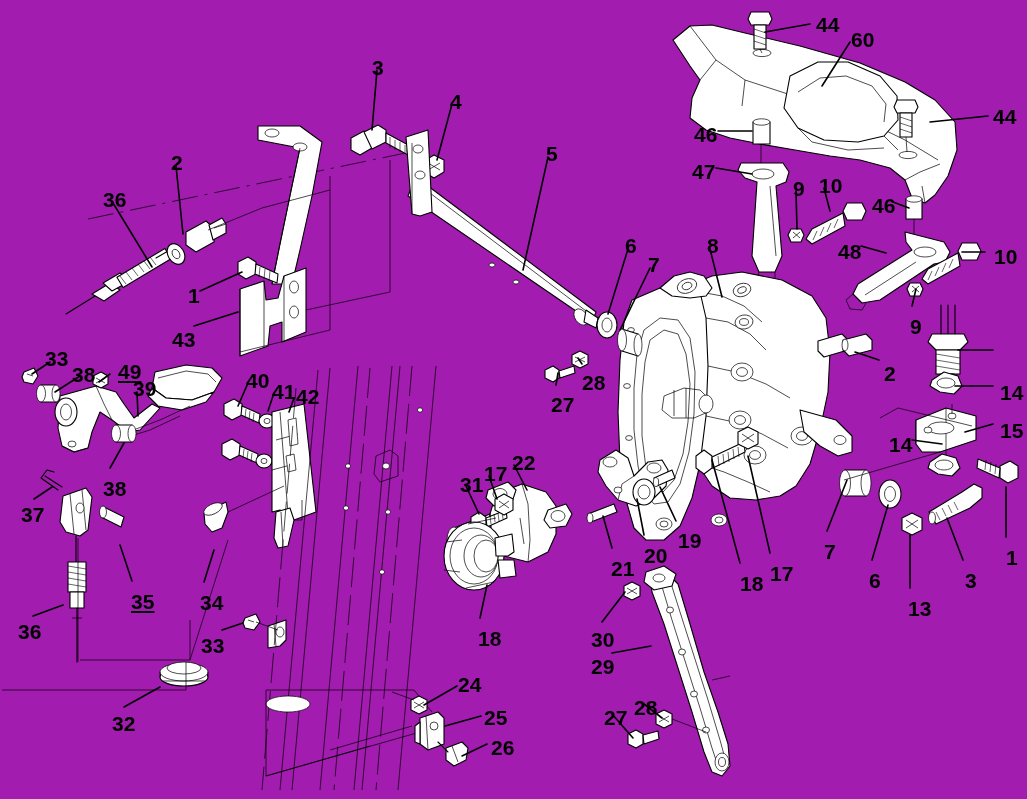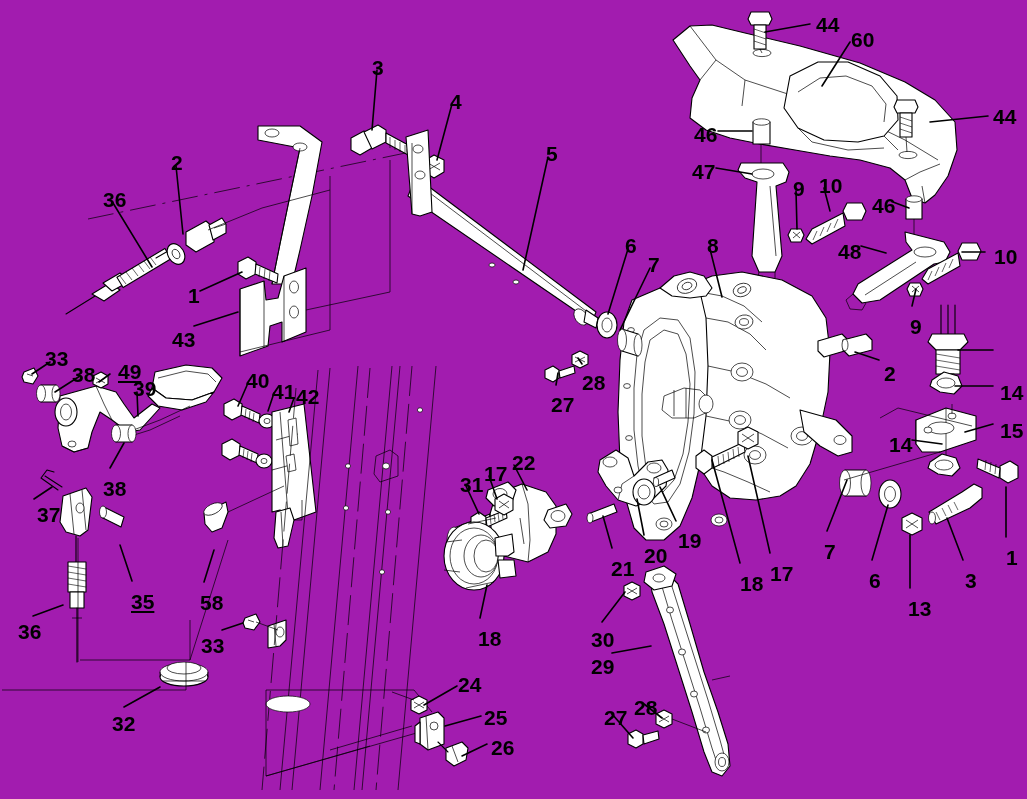--- a/index.html
+++ b/index.html
@@ -716,23 +716,23 @@
       <div class="callout" style="left: 604px; top: 707px;">27</div>
       <div class="callout" style="left: 634px; top: 697px;">28</div>
       <div class="callout" style="left: 45px; top: 348px;">33</div>
       <div class="callout" style="left: 72px; top: 364px;">38</div>
       <div class="callout" style="left: 118px; top: 361px; text-decoration: underline;">49</div>
       <div class="callout" style="left: 133px; top: 378px;">39</div>
       <div class="callout" style="left: 103px; top: 478px;">38</div>
       <div class="callout" style="left: 246px; top: 370px;">40</div>
       <div class="callout" style="left: 272px; top: 381px;">41</div>
       <div class="callout" style="left: 296px; top: 386px; text-align: right;">42</div>
-      <div class="callout" style="left: 37px; top: 504px;">37</div>
+      <div class="callout" style="left: 21px; top: 504px;">37</div>
       <div class="callout" style="left: 131px; top: 591px; text-decoration: underline;">35</div>
-      <div class="callout" style="left: 200px; top: 592px;">58</div>
+      <div class="callout" style="left: 200px; top: 592px;">34</div>
       <div class="callout" style="left: 18px; top: 621px;">36</div>
       <div class="callout" style="left: 201px; top: 635px;">33</div>
       <div class="callout" style="left: 112px; top: 713px;">32</div>
       <div class="callout" style="left: 460px; top: 474px;">31</div>
       <div class="callout" style="left: 484px; top: 463px;">17</div>
       <div class="callout" style="left: 512px; top: 452px;">22</div>
       <div class="callout" style="left: 478px; top: 628px;">18</div>
       <div class="callout" style="left: 458px; top: 674px;">24</div>
       <div class="callout" style="left: 484px; top: 707px;">25</div>
       <div class="callout" style="left: 491px; top: 737px;">26</div>

